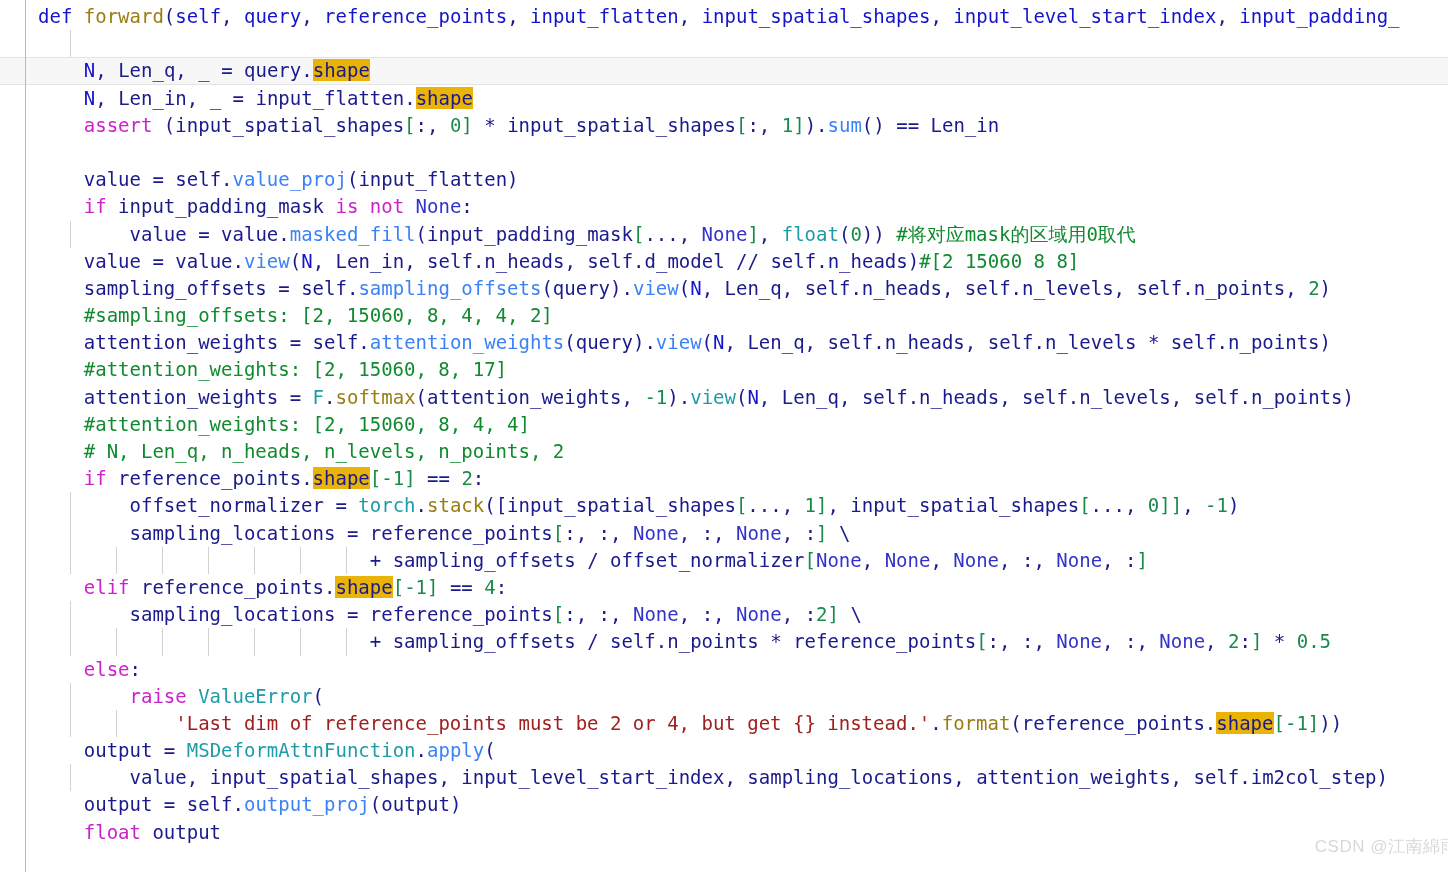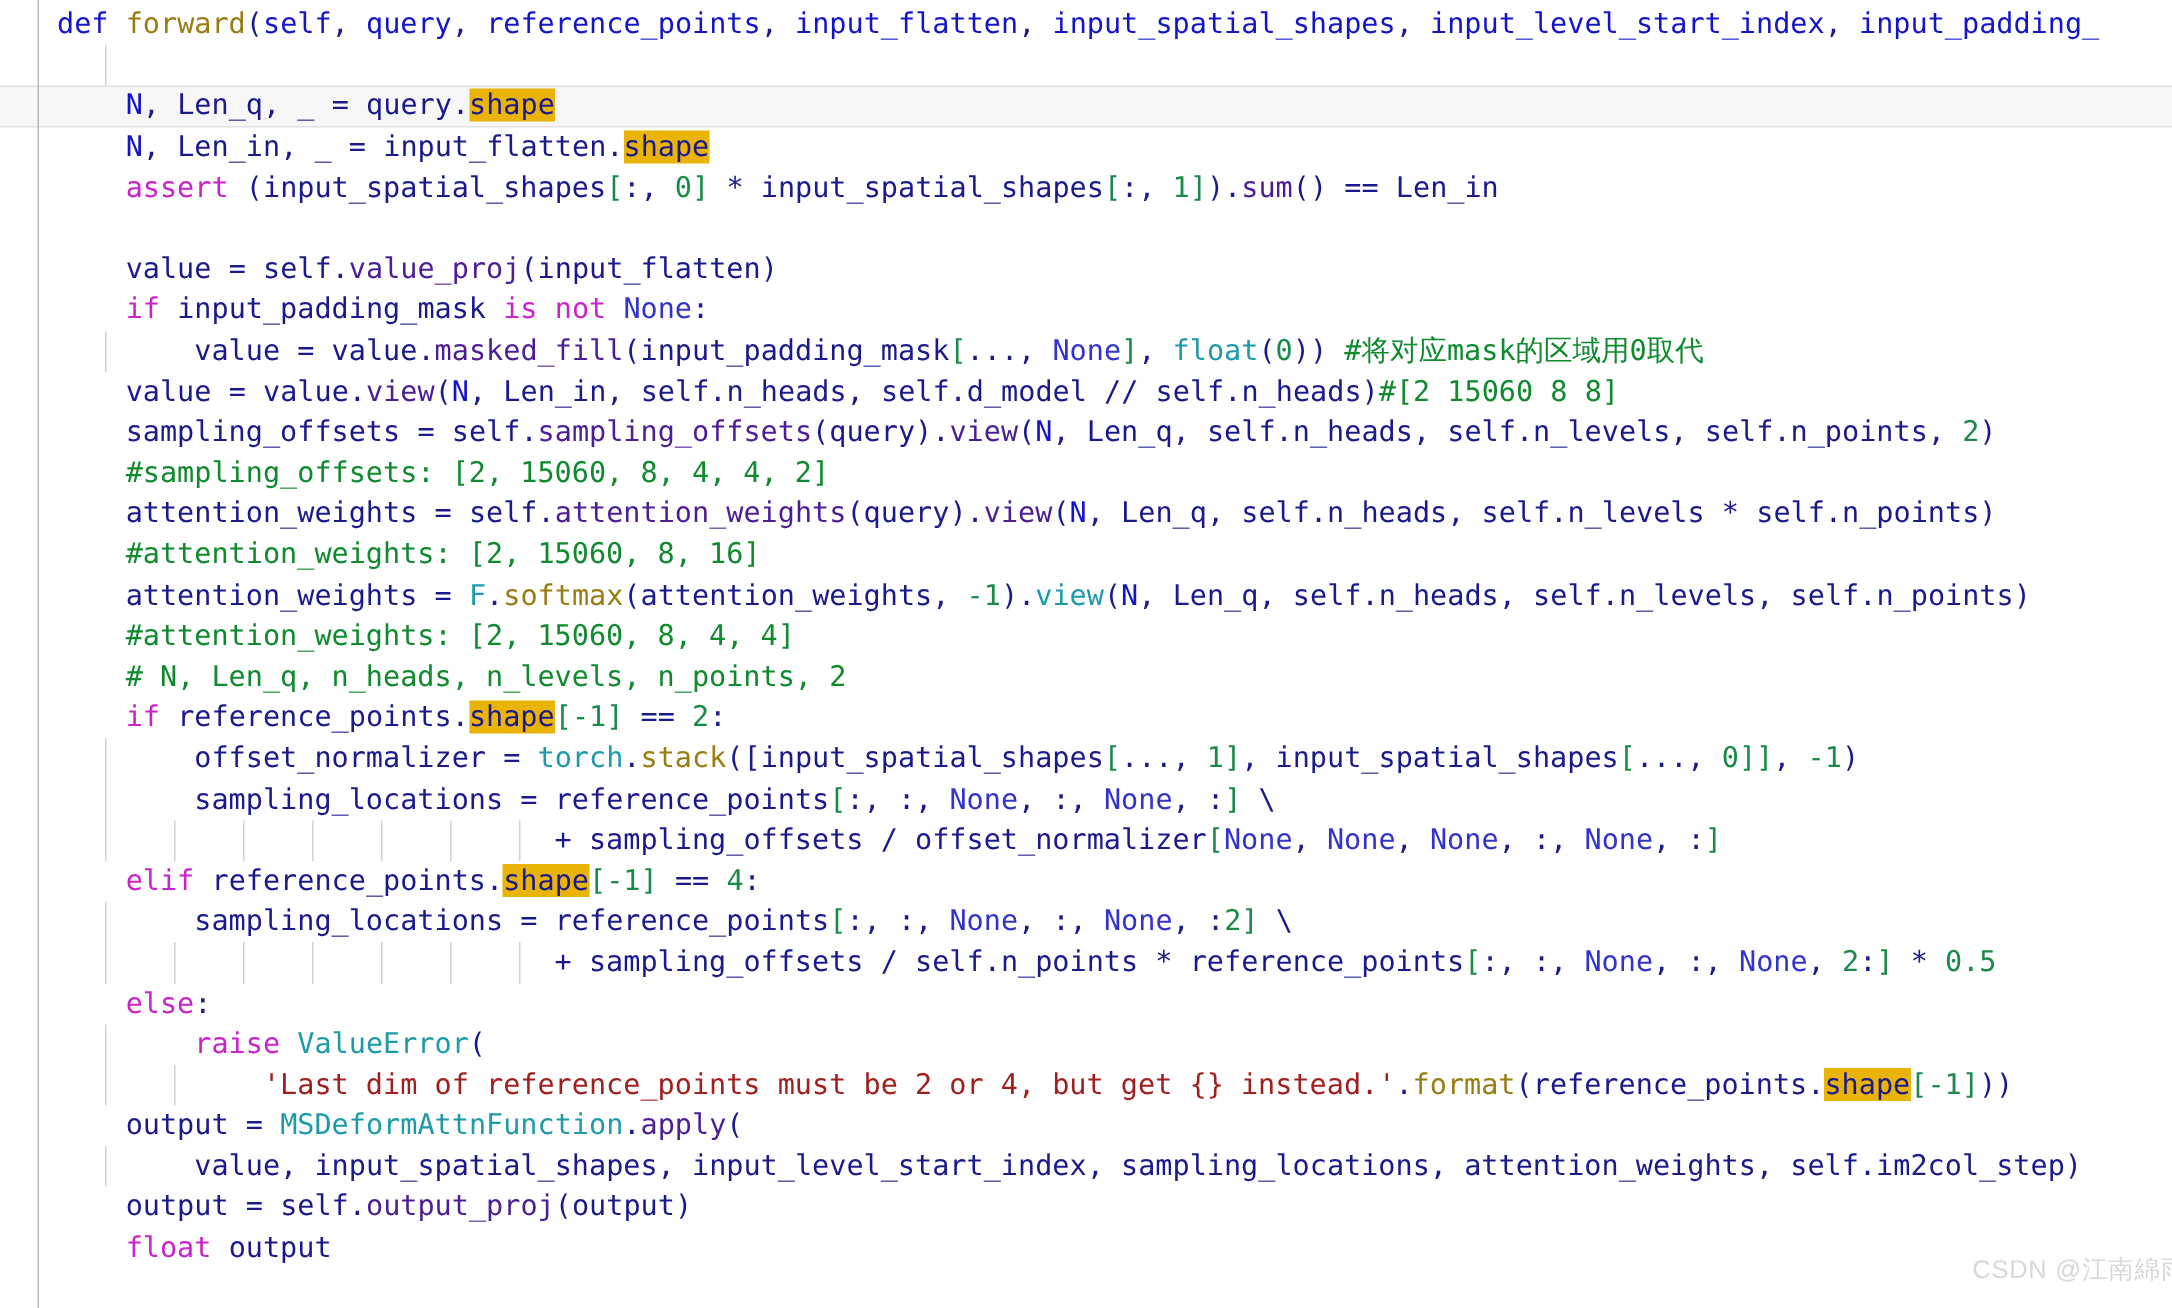--- a/index.html
+++ b/index.html
@@ -85,21 +85,21 @@
   .cls  { color: #1e9ba8; }              
   .var  { color: #1a1a8c; }              
   .par  { color: #1414cc; }              
   .num  { color: #1a8a4a; }              
   .brk  { color: #1a8a4a; }              
   .cmt  { color: #108a2e; }              
   .str  { color: #a02020; }              
   .none { color: #3333cc; }              
   .op   { color: #1a1a8c; }
   .hl   { background: #eab308; }         
-  .meth { color: #4c1d95; }
+  .meth { color: #3b82f6; }
 
   .watermark {
     position: absolute;
     right: 18px;
     bottom: 14px;
     font-family: Liberation Sans, sans-serif;
     font-size: 17px;
     color: #d8d8d8;
     letter-spacing: 0.5px;
     z-index: 5;
@@ -134,21 +134,21 @@
     <div class="line"><span class="iguide" style="left:70px"></span><span class="txt">        <span class="var">value</span> <span class="op">=</span> <span class="var">value</span><span class="op">.</span><span class="meth">masked_fill</span><span class="op">(</span><span class="var">input_padding_mask</span><span class="brk">[</span><span class="op">...,</span> <span class="none">None</span><span class="brk">]</span><span class="op">,</span> <span class="cls">float</span><span class="op">(</span><span class="num">0</span><span class="op">))</span> <span class="cmt">#将对应mask的区域用0取代</span></span></div>
 
     <div class="line"><span class="txt">    <span class="var">value</span> <span class="op">=</span> <span class="var">value</span><span class="op">.</span><span class="meth">view</span><span class="op">(</span><span class="par">N</span><span class="op">,</span> <span class="var">Len_in</span><span class="op">,</span> <span class="var">self</span><span class="op">.</span><span class="var">n_heads</span><span class="op">,</span> <span class="var">self</span><span class="op">.</span><span class="var">d_model</span> <span class="op">//</span> <span class="var">self</span><span class="op">.</span><span class="var">n_heads</span><span class="op">)</span><span class="cmt">#[2 15060 8 8]</span></span></div>
 
     <div class="line"><span class="txt">    <span class="var">sampling_offsets</span> <span class="op">=</span> <span class="var">self</span><span class="op">.</span><span class="meth">sampling_offsets</span><span class="op">(</span><span class="var">query</span><span class="op">).</span><span class="meth">view</span><span class="op">(</span><span class="par">N</span><span class="op">,</span> <span class="var">Len_q</span><span class="op">,</span> <span class="var">self</span><span class="op">.</span><span class="var">n_heads</span><span class="op">,</span> <span class="var">self</span><span class="op">.</span><span class="var">n_levels</span><span class="op">,</span> <span class="var">self</span><span class="op">.</span><span class="var">n_points</span><span class="op">,</span> <span class="num">2</span><span class="op">)</span></span></div>
 
     <div class="line"><span class="txt">    <span class="cmt">#sampling_offsets: [2, 15060, 8, 4, 4, 2]</span></span></div>
 
     <div class="line"><span class="txt">    <span class="var">attention_weights</span> <span class="op">=</span> <span class="var">self</span><span class="op">.</span><span class="meth">attention_weights</span><span class="op">(</span><span class="var">query</span><span class="op">).</span><span class="meth">view</span><span class="op">(</span><span class="par">N</span><span class="op">,</span> <span class="var">Len_q</span><span class="op">,</span> <span class="var">self</span><span class="op">.</span><span class="var">n_heads</span><span class="op">,</span> <span class="var">self</span><span class="op">.</span><span class="var">n_levels</span> <span class="op">*</span> <span class="var">self</span><span class="op">.</span><span class="var">n_points</span><span class="op">)</span></span></div>
 
-    <div class="line"><span class="txt">    <span class="cmt">#attention_weights: [2, 15060, 8, 16]</span></span></div>
+    <div class="line"><span class="txt">    <span class="cmt">#attention_weights: [2, 15060, 8, 17]</span></span></div>
 
     <div class="line"><span class="txt">    <span class="var">attention_weights</span> <span class="op">=</span> <span class="cls">F</span><span class="op">.</span><span class="fn">softmax</span><span class="op">(</span><span class="var">attention_weights</span><span class="op">,</span> <span class="num">-1</span><span class="op">).</span><span class="cls">view</span><span class="op">(</span><span class="par">N</span><span class="op">,</span> <span class="var">Len_q</span><span class="op">,</span> <span class="var">self</span><span class="op">.</span><span class="var">n_heads</span><span class="op">,</span> <span class="var">self</span><span class="op">.</span><span class="var">n_levels</span><span class="op">,</span> <span class="var">self</span><span class="op">.</span><span class="var">n_points</span><span class="op">)</span></span></div>
 
     <div class="line"><span class="txt">    <span class="cmt">#attention_weights: [2, 15060, 8, 4, 4]</span></span></div>
 
     <div class="line"><span class="txt">    <span class="cmt"># N, Len_q, n_heads, n_levels, n_points, 2</span></span></div>
 
     <div class="line"><span class="txt">    <span class="kw">if</span> <span class="var">reference_points</span><span class="op">.</span><span class="hl">shape</span><span class="brk">[</span><span class="num">-1</span><span class="brk">]</span> <span class="op">==</span> <span class="num">2</span><span class="op">:</span></span></div>
 
     <div class="line"><span class="iguide" style="left:70px"></span><span class="txt">        <span class="var">offset_normalizer</span> <span class="op">=</span> <span class="cls">torch</span><span class="op">.</span><span class="fn">stack</span><span class="op">([</span><span class="var">input_spatial_shapes</span><span class="brk">[</span><span class="op">...,</span> <span class="num">1</span><span class="brk">]</span><span class="op">,</span> <span class="var">input_spatial_shapes</span><span class="brk">[</span><span class="op">...,</span> <span class="num">0</span><span class="brk">]]</span><span class="op">,</span> <span class="num">-1</span><span class="op">)</span></span></div>

